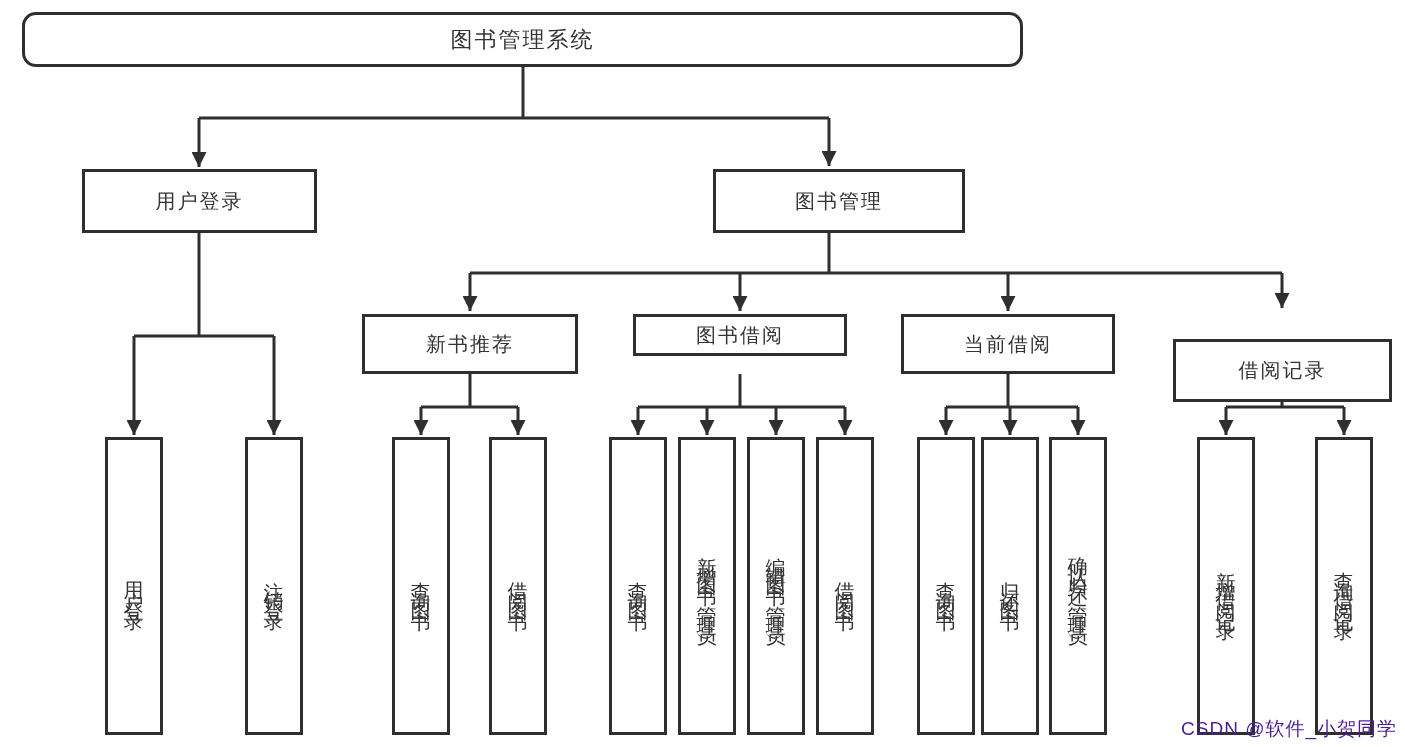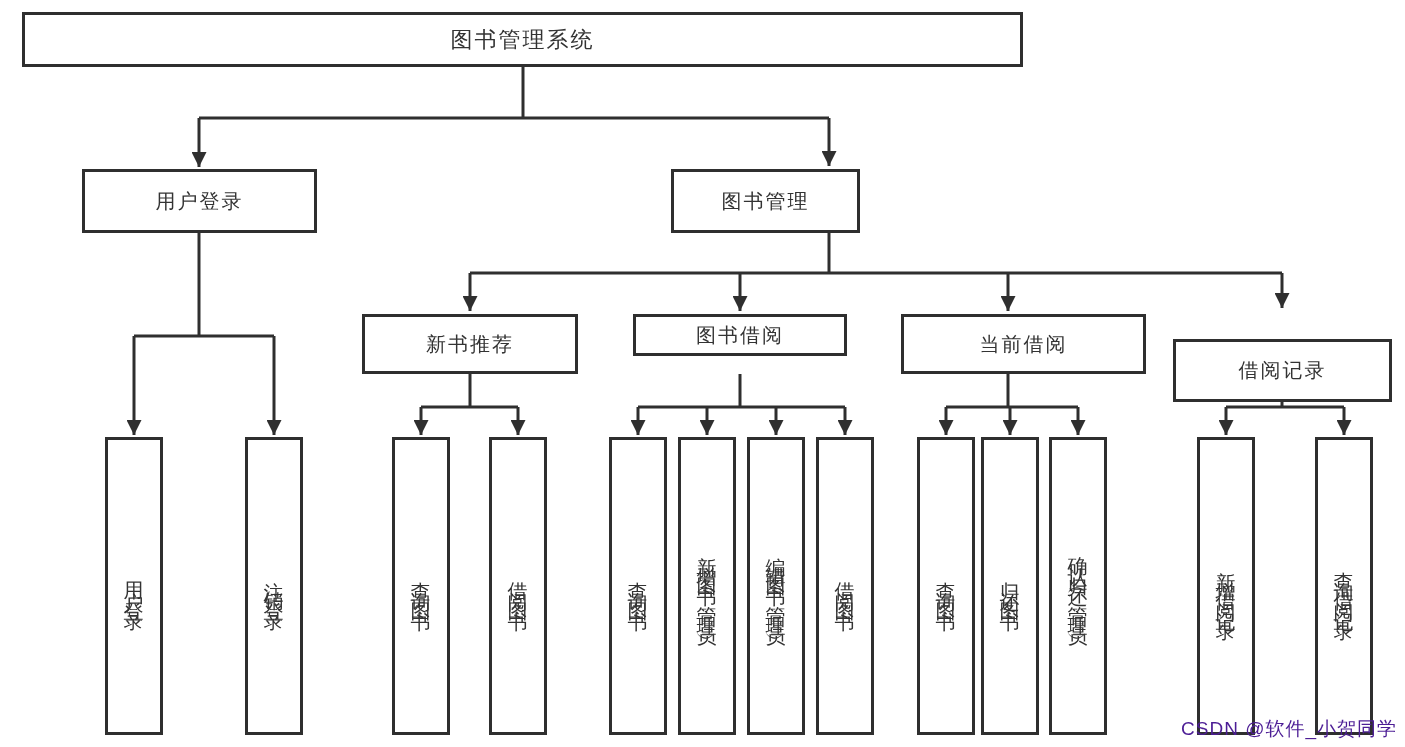--- a/index.html
+++ b/index.html
@@ -106,28 +106,28 @@
     <path d="M946 407 V435" marker-end="url(#arw)"></path>
     <path d="M1010 407 V435" marker-end="url(#arw)"></path>
     <path d="M1078 407 V435" marker-end="url(#arw)"></path>
 
     <path d="M1282 375 V407"></path>
     <path d="M1226 407 H1344"></path>
     <path d="M1226 407 V435" marker-end="url(#arw)"></path>
     <path d="M1344 407 V435" marker-end="url(#arw)"></path>
   </svg>
 
-  <div class="node root" style="left:22px; top:12px; width:1001px; height:55px;">图书管理系统</div>
+  <div class="node root" style="left:22px; top:12px; width:1001px; height:55px;border-radius:14px;">图书管理系统</div>
 
   <div class="node h" style="left:82px; top:169px; width:235px; height:64px;">用户登录</div>
-  <div class="node h" style="left:671px; top:169px; width:189px; height:64px;">图书管理</div>
+  <div class="node h" style="left:713px; top:169px; width:252px; height:64px;">图书管理</div>
 
   <div class="node h" style="left:362px; top:314px; width:216px; height:60px;">新书推荐</div>
   <div class="node h" style="left:633px; top:314px; width:214px; height:42px;">图书借阅</div>
-  <div class="node h" style="left:901px; top:314px; width:245px; height:60px;">当前借阅</div>
+  <div class="node h" style="left:901px; top:314px; width:214px; height:60px;">当前借阅</div>
   <div class="node h" style="left:1173px; top:311px; width:219px; height:63px;margin-top:28px;">借阅记录</div>
 
   <div class="node leaf" style="left:105px;">
     <span class="vtext">用户登录</span>
   </div>
   <div class="node leaf" style="left:245px;">
     <span class="vtext">注销登录</span>
   </div>
 
   <div class="node leaf" style="left:392px;">

